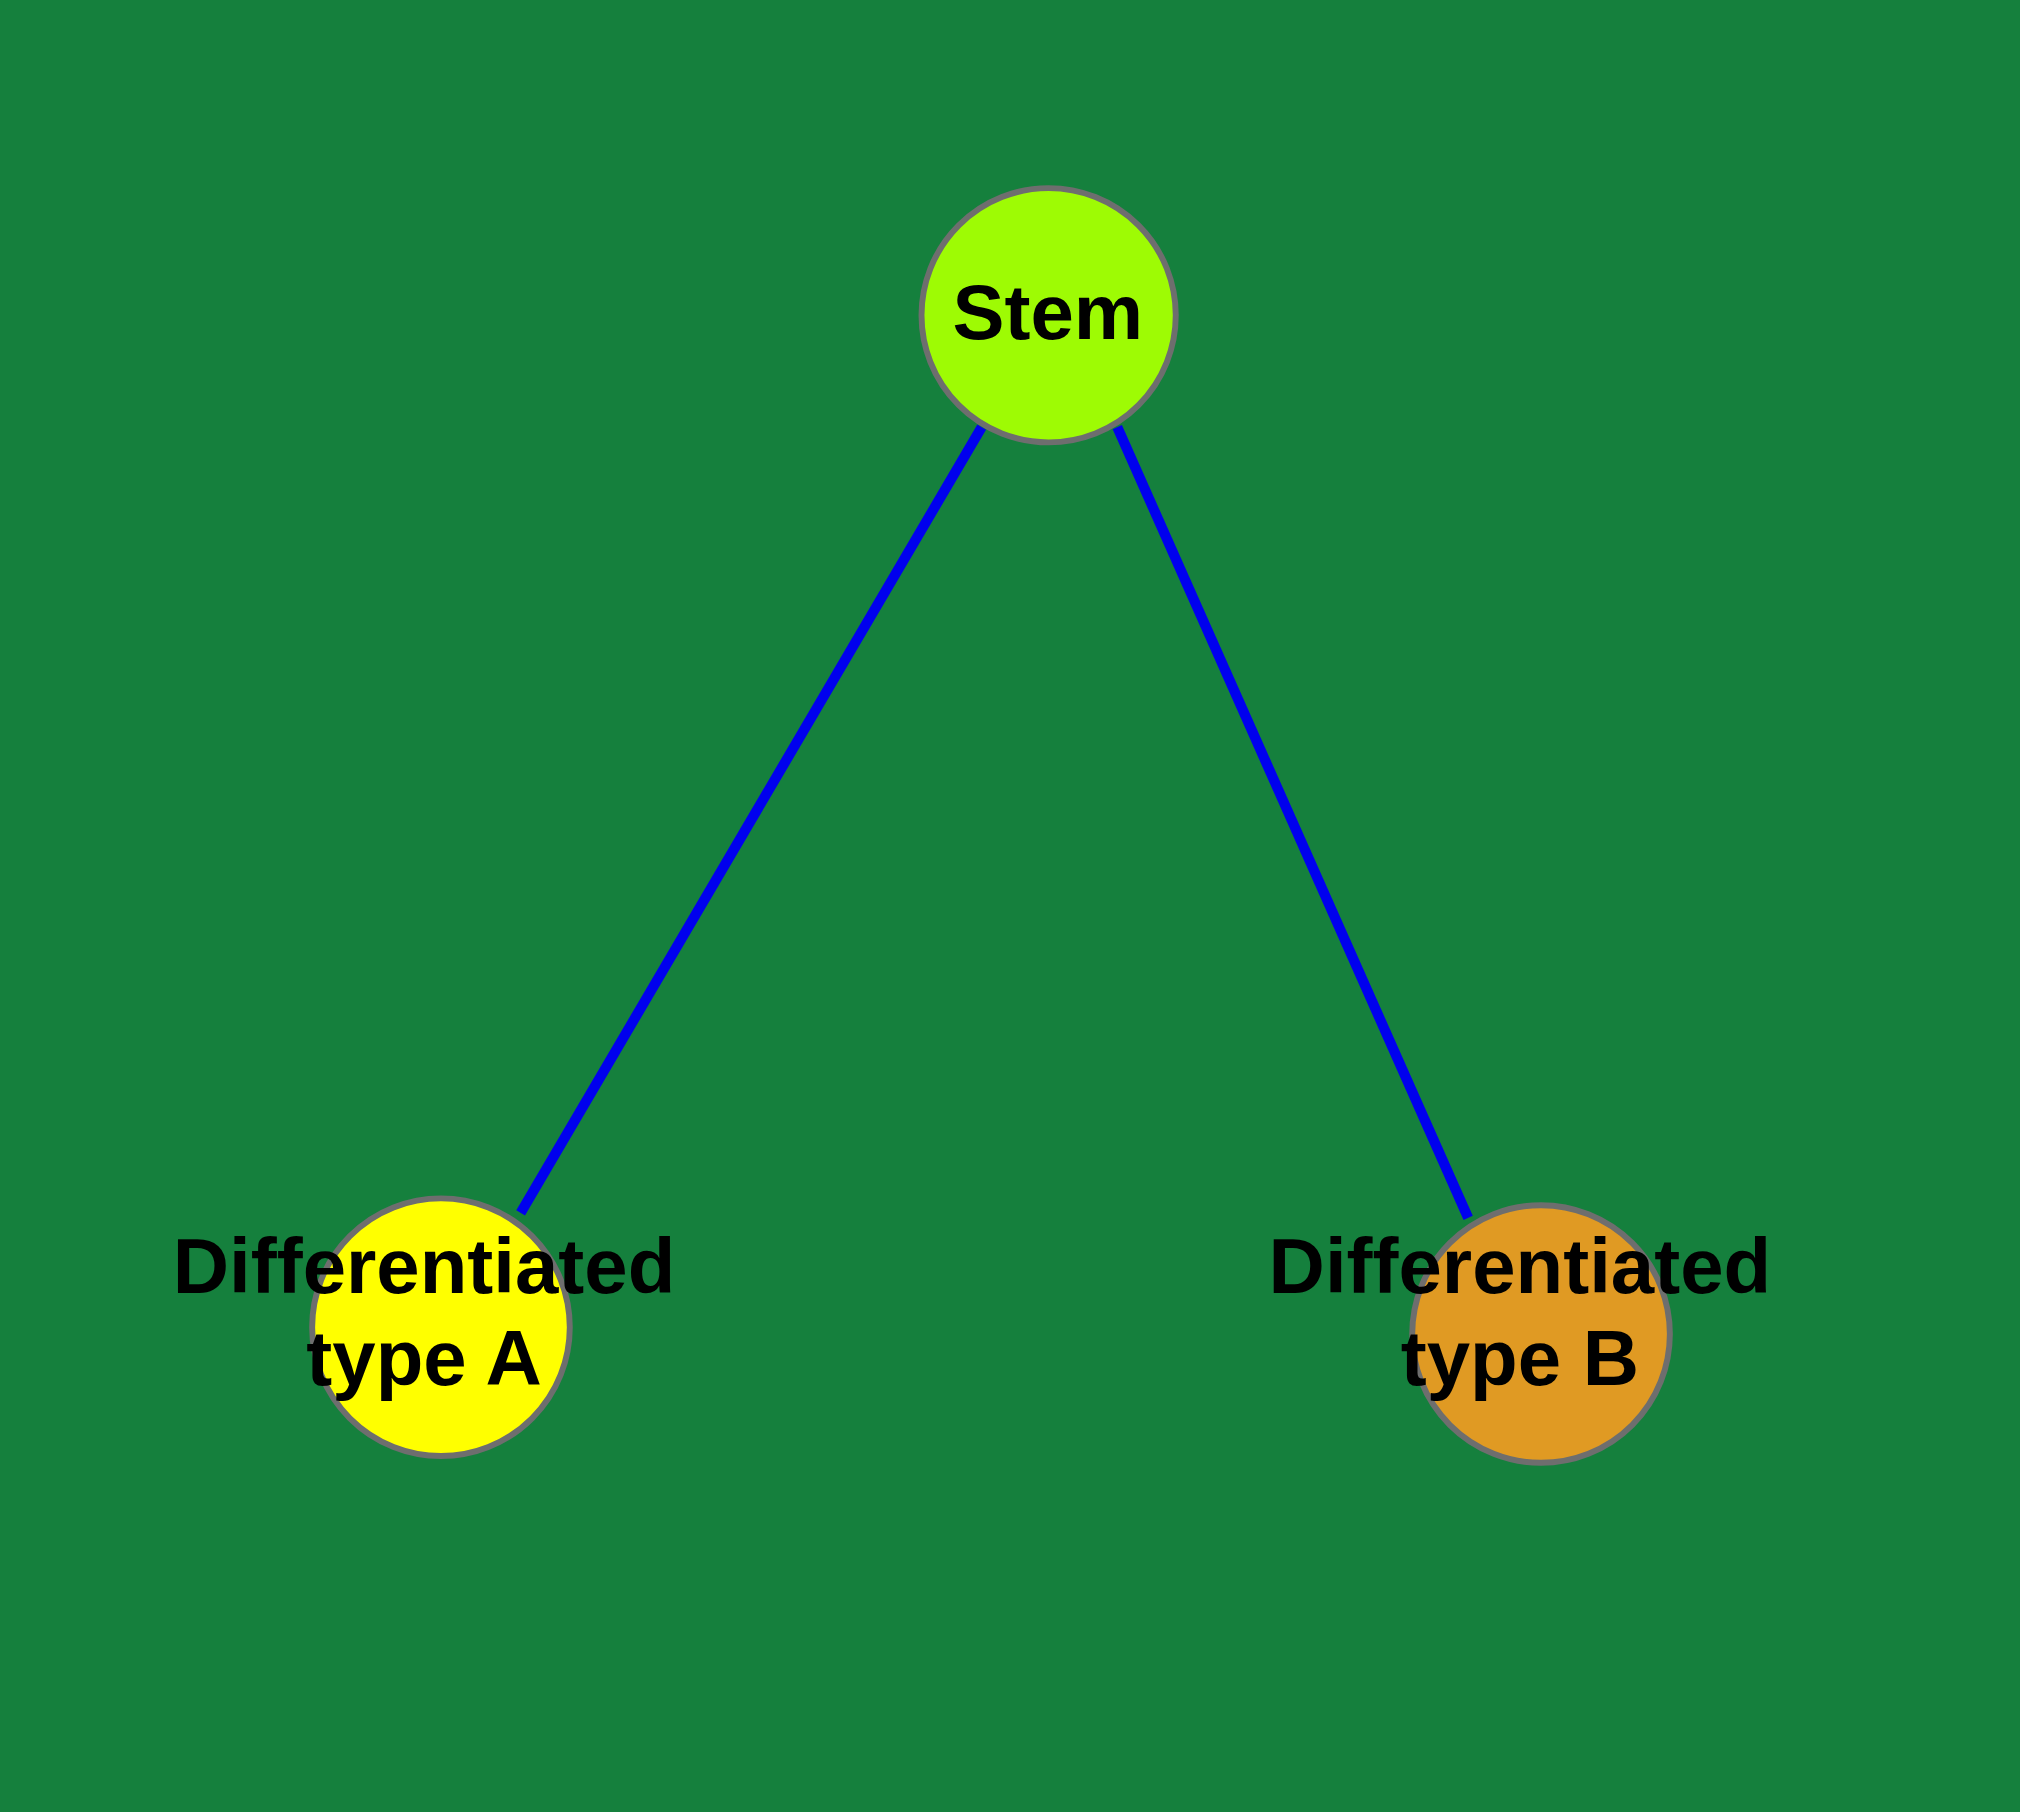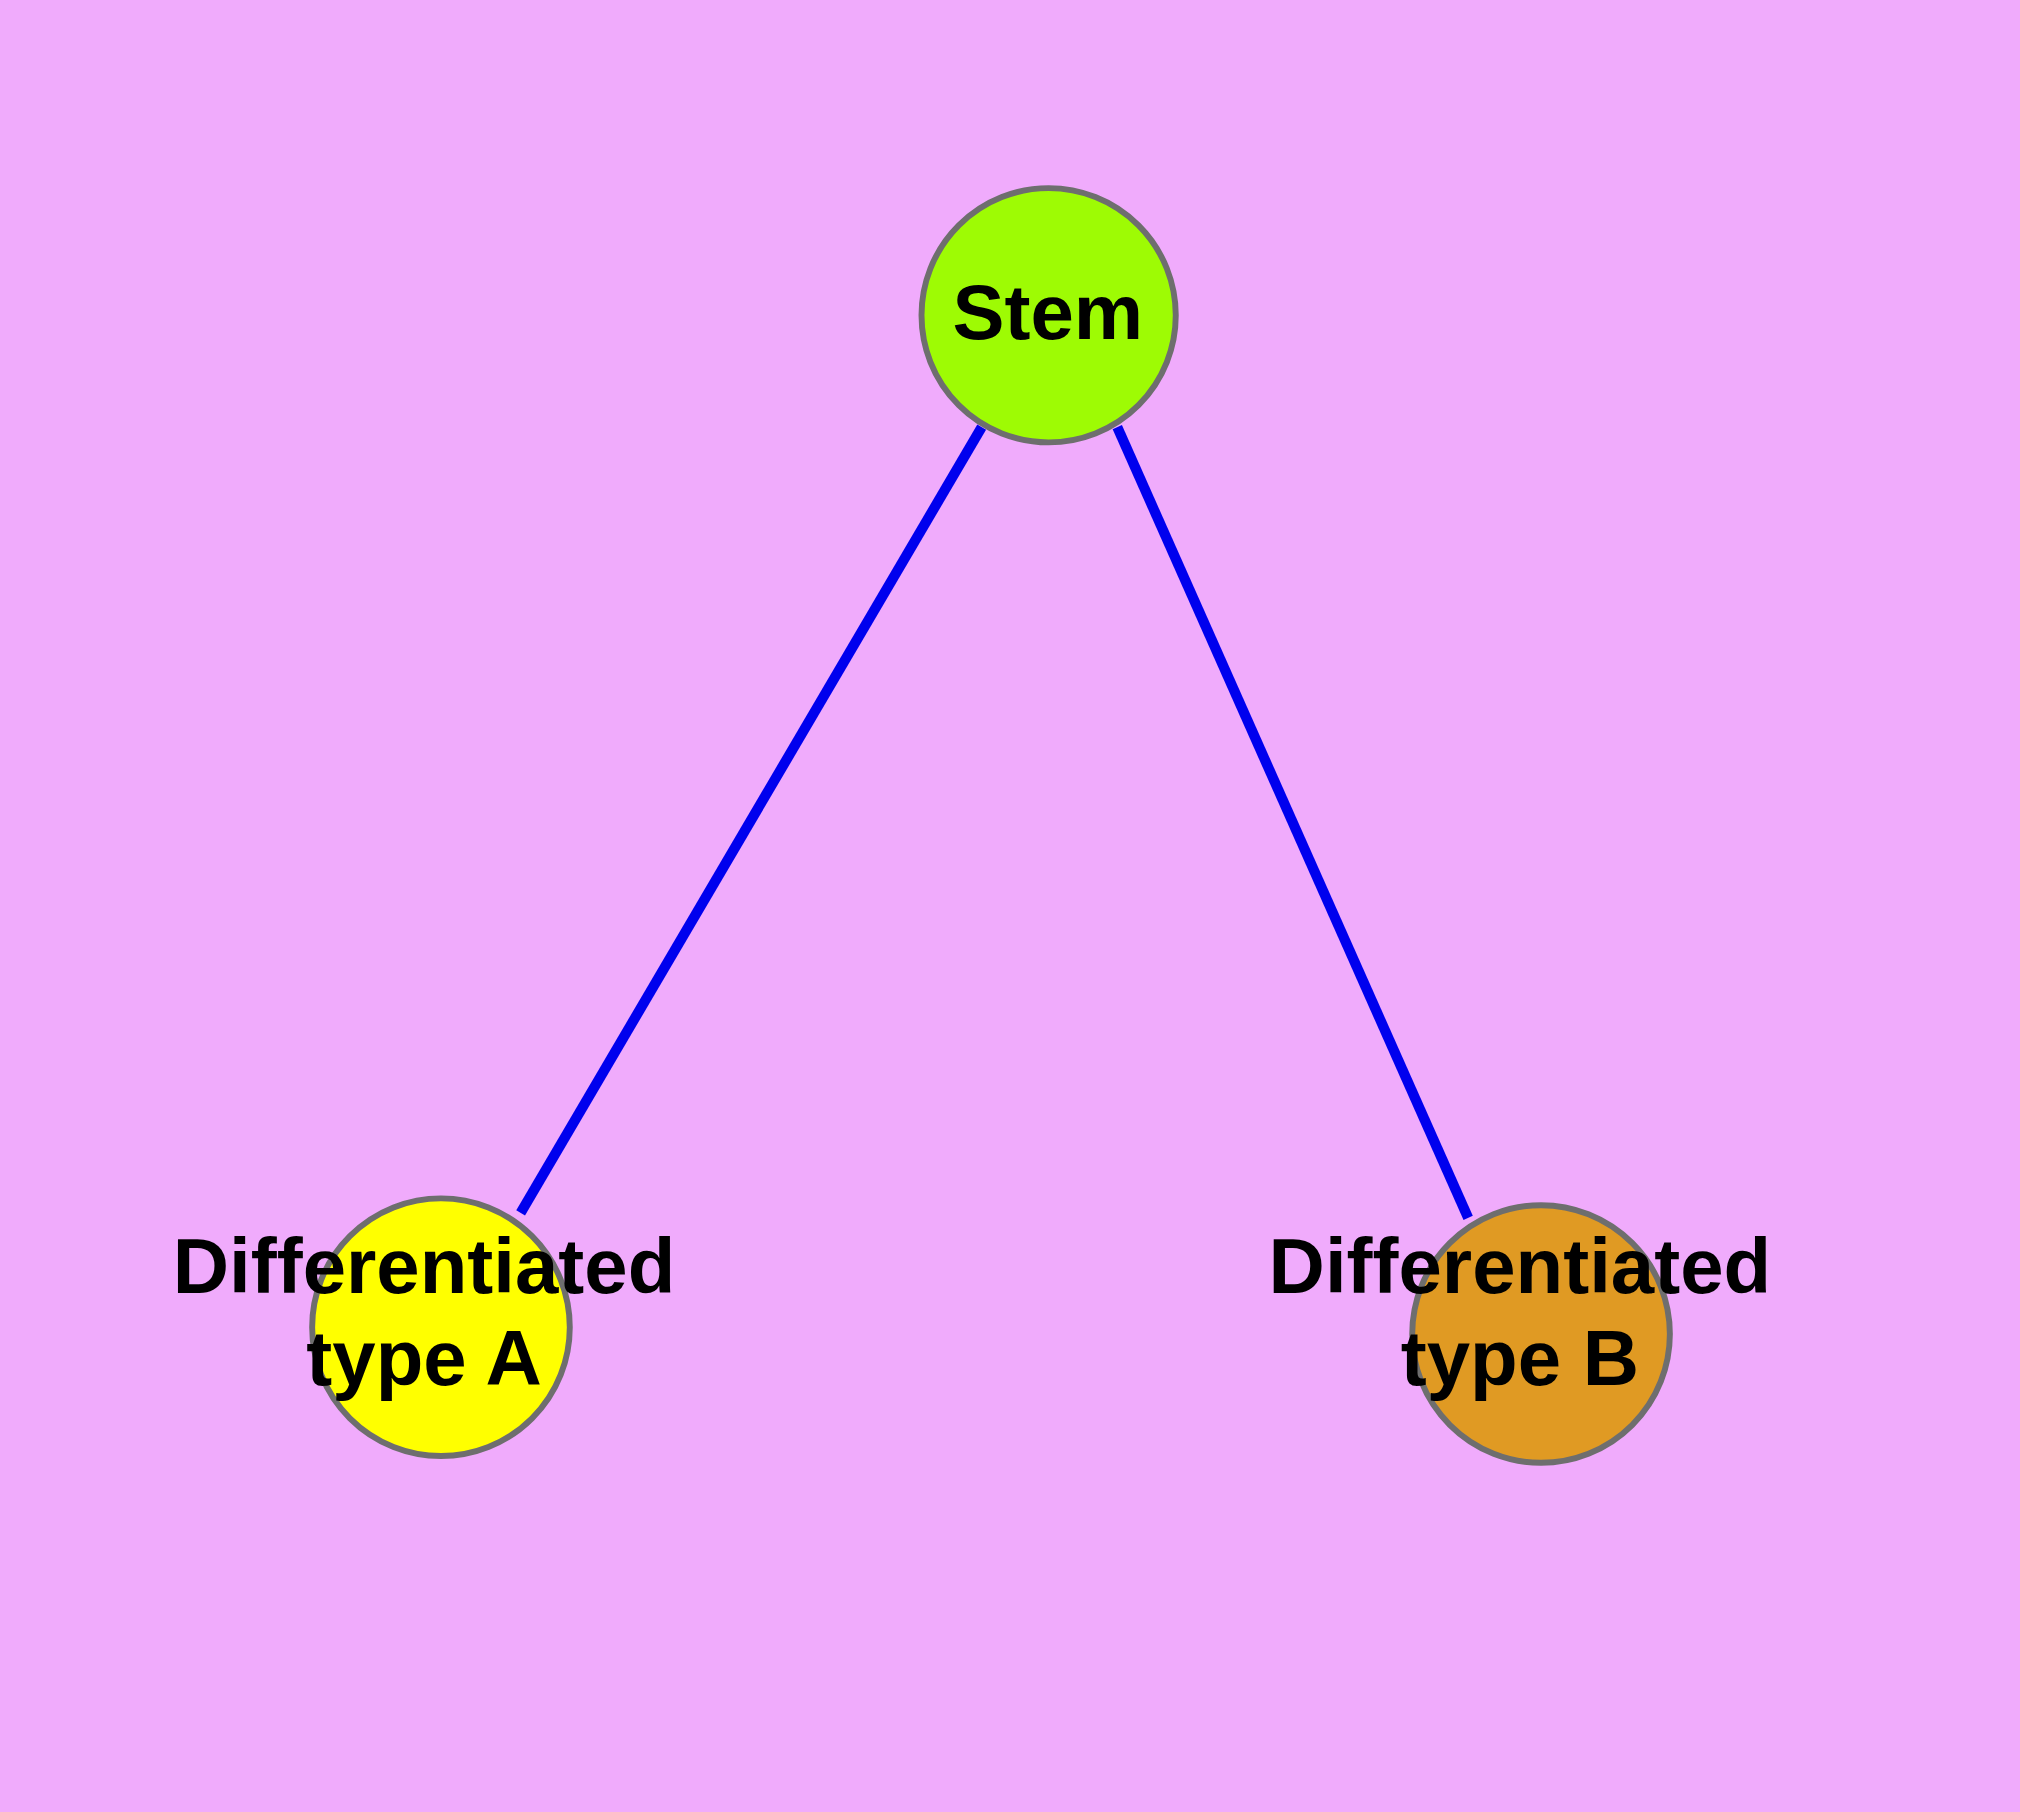--- a/index.html
+++ b/index.html
@@ -27,21 +27,21 @@
     font-family: "Liberation Sans", sans-serif;
     font-weight: bold;
     fill: #000000;
     text-anchor: middle;
     dominant-baseline: middle;
   }
 </style>
 </head>
 <body>
 
-<div id="canvas" style="background: #f0abfc;">
+<div id="canvas" style="background: #15803d;">
   <svg id="graph-svg" viewBox="0 0 2384 2138" xmlns="http://www.w3.org/2000/svg">
     <g id="edges-layer">
         <line x1="1158" y1="504" x2="614" y2="1431" stroke="#0000ee" stroke-width="12" stroke-linecap="butt"></line>
         <line x1="1318" y1="504" x2="1732" y2="1437" stroke="#0000ee" stroke-width="12" stroke-linecap="butt"></line>
       </g>
     <g id="nodes-layer">
         <circle cx="1237" cy="372" r="150" fill="#9efb04" stroke="#6e6e6e" stroke-width="7"></circle>
         <circle cx="520" cy="1566" r="152" fill="#ffff00" stroke="#6e6e6e" stroke-width="7"></circle>
         <circle cx="1818" cy="1574" r="152" fill="#e09a23" stroke="#6e6e6e" stroke-width="7"></circle>
       </g>

